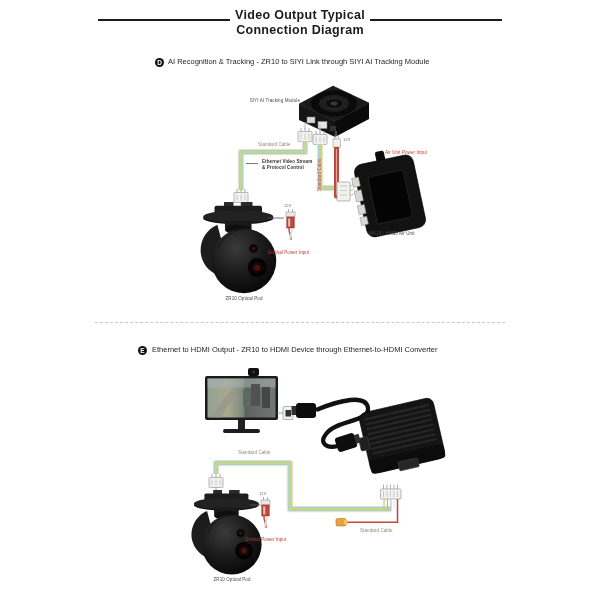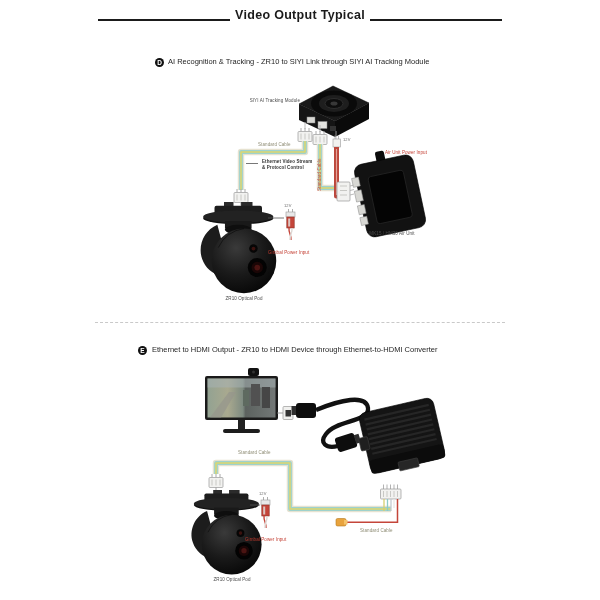--- a/index.html
+++ b/index.html
@@ -28,20 +28,21 @@
 </style>
 </head>
 <body>
 
 <div class="stage">
 
   <div class="rule left"></div>
   <div class="rule right"></div>
   <div class="title">
     <div>Video Output Typical</div>
+    <div>Connection Diagram</div>
   </div>
 
   <div class="dot" style="left:155px;top:57.5px;">D</div>
   <div class="sec-text" style="left:168px;top:57px;">AI Recognition &amp; Tracking - ZR10 to SIYI Link through SIYI AI Tracking Module</div>
 
   <div class="divider"></div>
 
   <div class="dot" style="left:138px;top:345.5px;">E</div>
   <div class="sec-text" style="left:151.5px;top:345px;">Ethernet to HDMI Output - ZR10 to HDMI Device through Ethernet-to-HDMI Converter</div>
 

